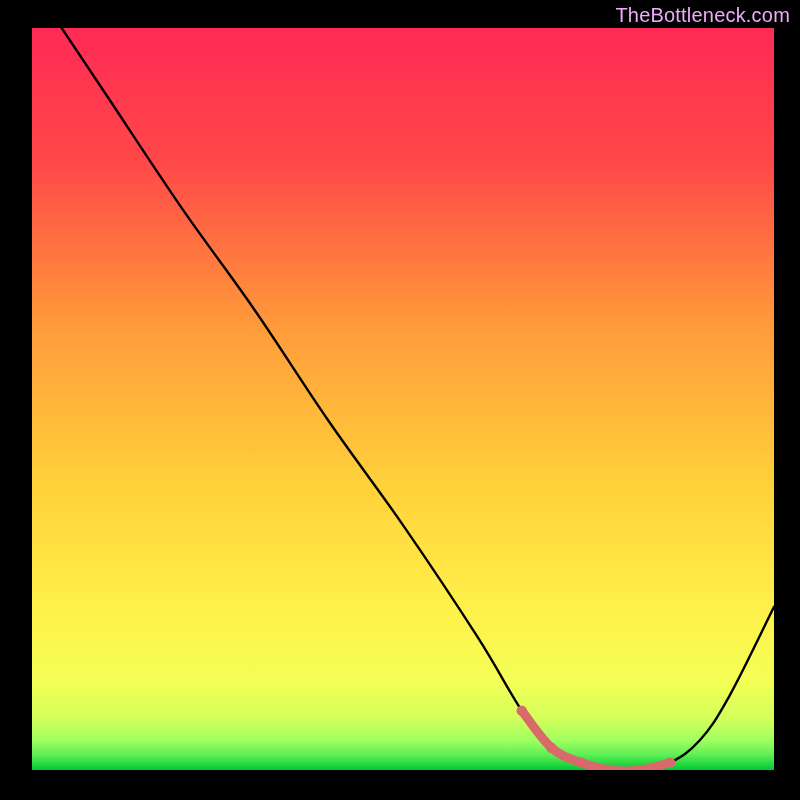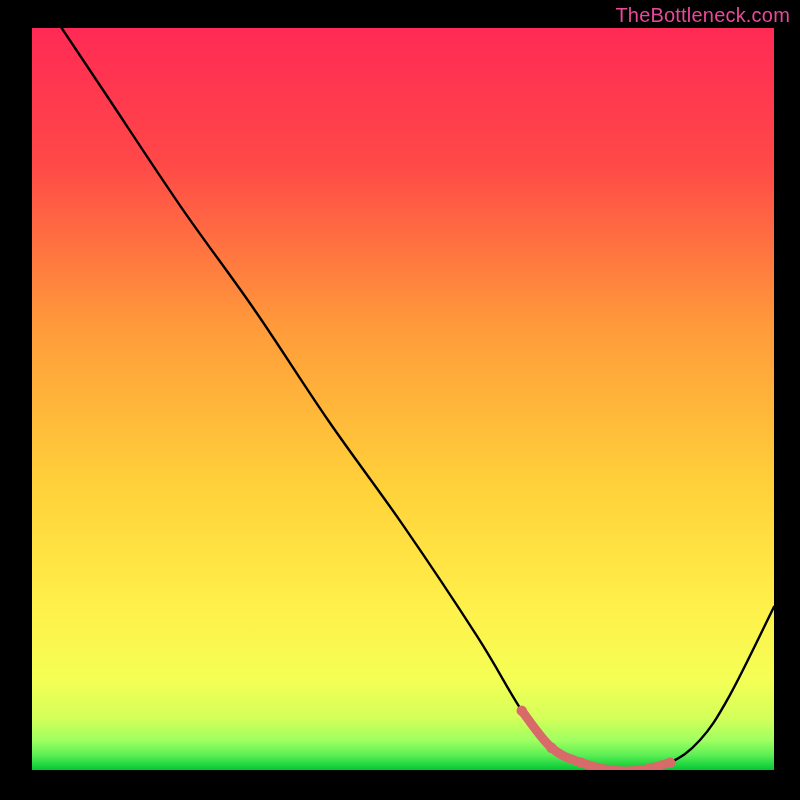--- a/index.html
+++ b/index.html
@@ -14,21 +14,21 @@
   .frame {
     position: relative;
     width: 800px;
     height: 800px;
     background: #000;
   }
   .watermark {
     position: absolute;
     top: 4px;
     right: 10px;
-    color: #ec4899;
+    color: #f0abfc;
     font-size: 20px;
     font-weight: 500;
     letter-spacing: 0.2px;
     z-index: 10;
   }
   .plot-area {
     position: absolute;
     left: 32px;
     top: 28px;
     width: 742px;

